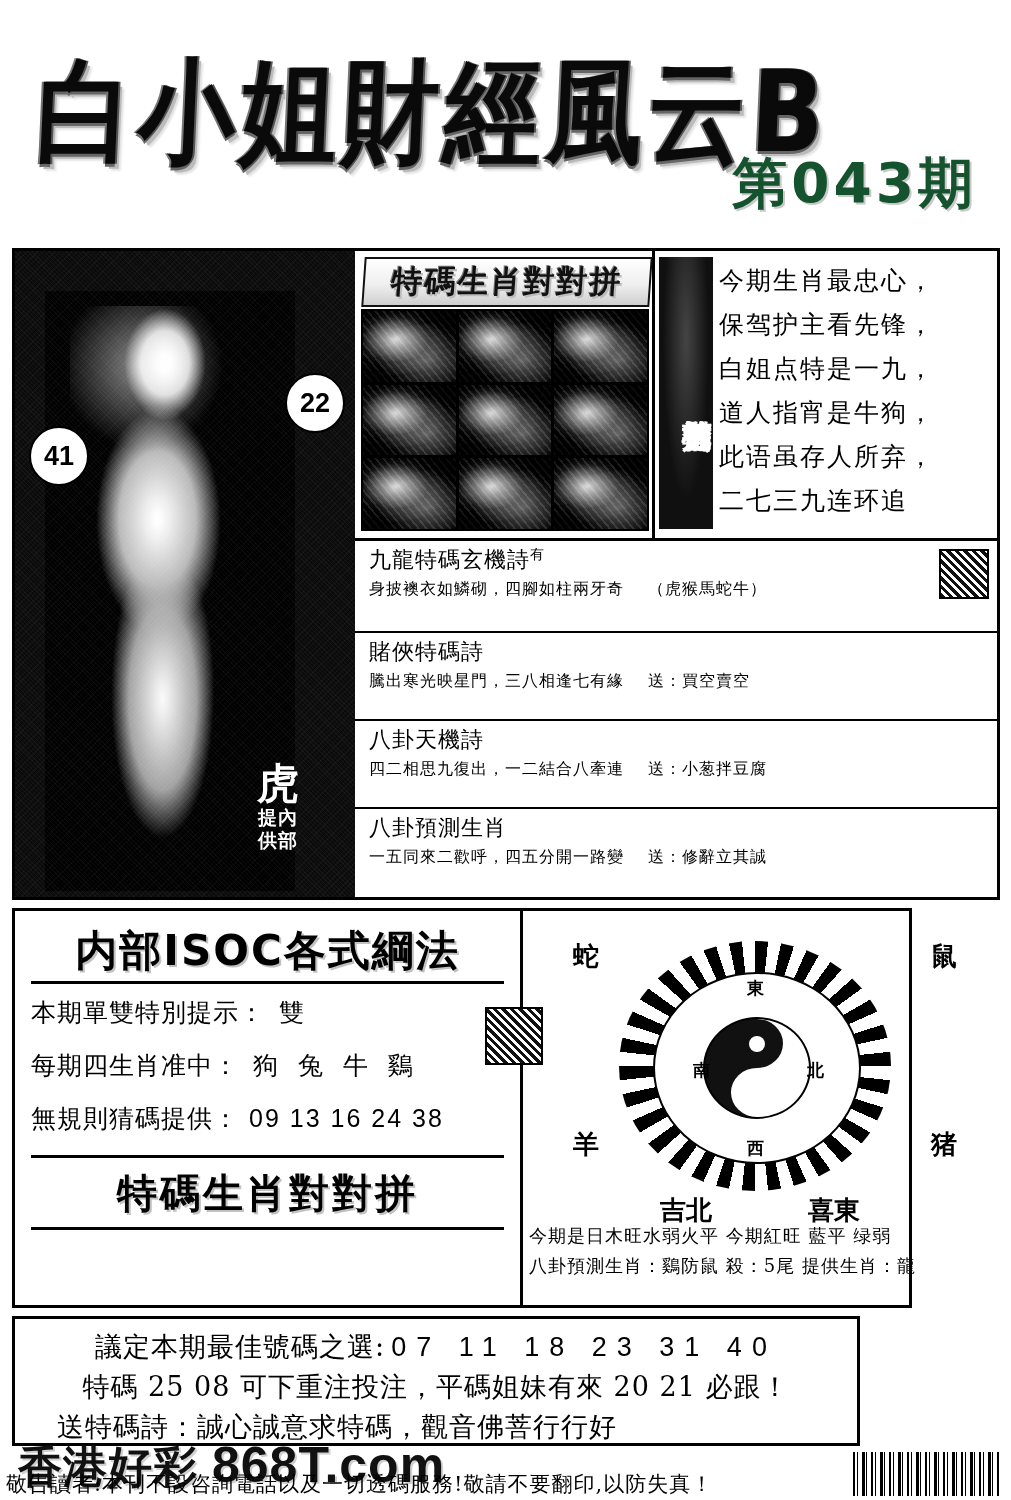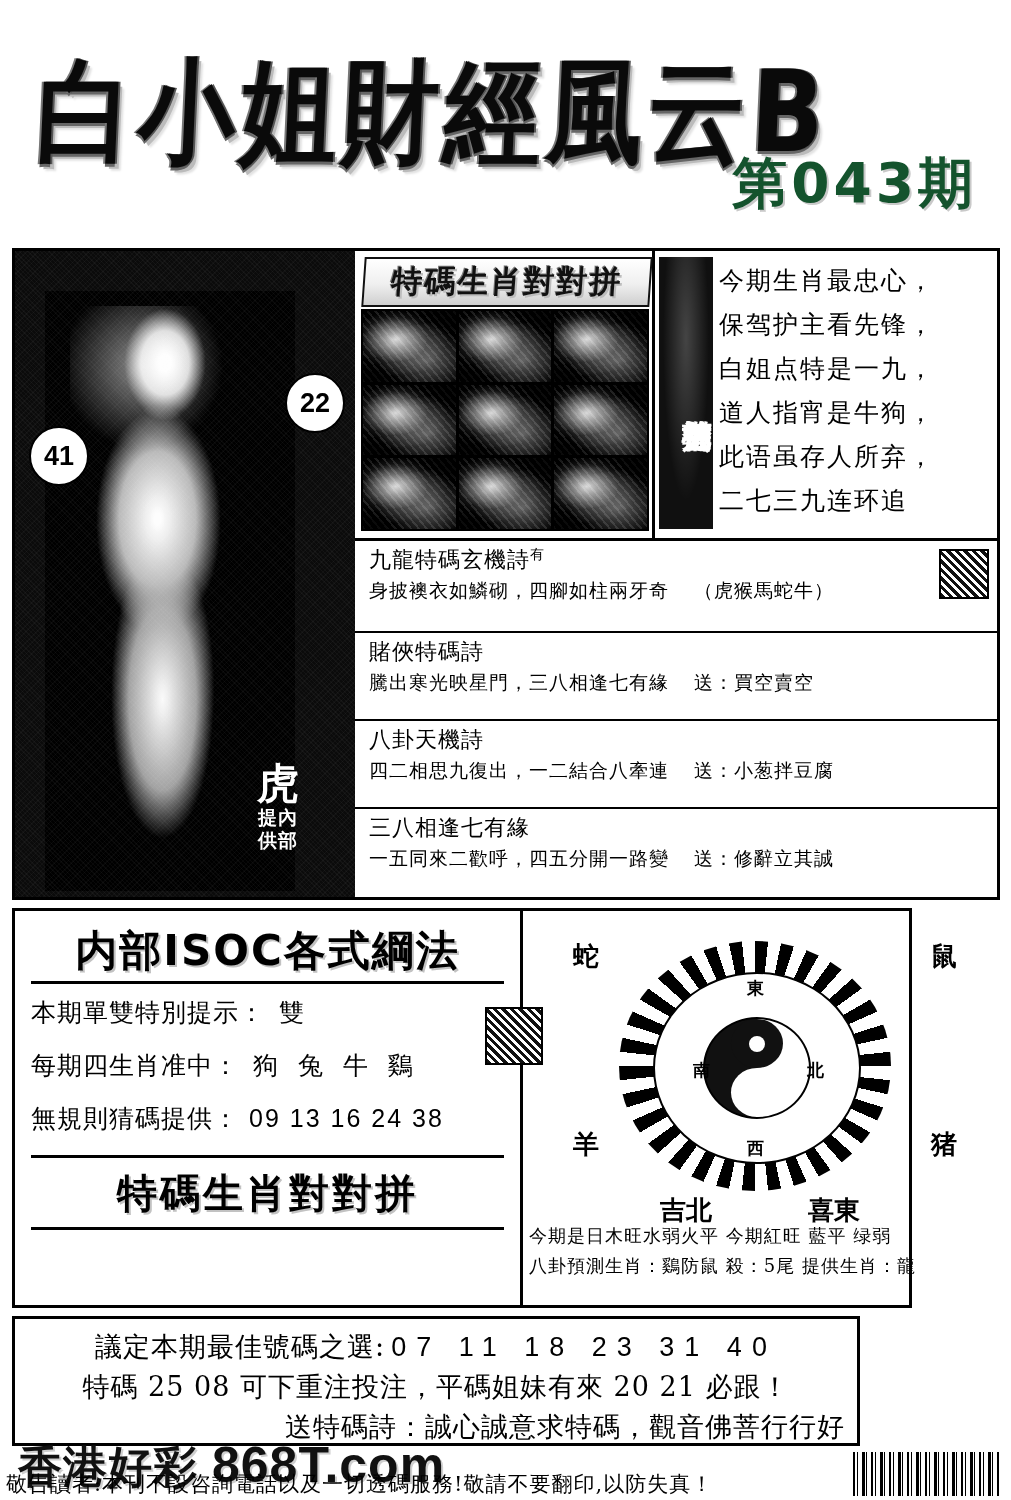--- a/index.html
+++ b/index.html
@@ -260,21 +260,21 @@
   #row-2 { top: 382px; height: 88px; }
   #row-3 { top: 470px; height: 88px; }
   #row-4 { top: 558px; height: 88px; }
   .pr-title {
     font-size: 22px;
     font-family: "DejaVu Serif", "Liberation Serif", serif;
     letter-spacing: 1px;
     line-height: 1.25;
   }
   .pr-body {
-    font-size: 19px;
+    font-size: 16px;
     font-family: "DejaVu Serif", "Liberation Serif", serif;
     letter-spacing: 1px;
     line-height: 1.35;
     margin-top: 4px;
     white-space: nowrap;
   }
   .pr-send { margin-left: 18px; }
   .pr-sup {
     font-size: 14px;
     vertical-align: super;
@@ -442,21 +442,21 @@
   }
   .bot-line {
     font-size: 27px;
     font-family: "DejaVu Serif", "Liberation Serif", serif;
     letter-spacing: 1px;
     line-height: 40px;
     white-space: nowrap;
     text-align: center;
   }
   .bot-line .nums { letter-spacing: 10px; margin-left: 6px; font-family: "Liberation Sans", sans-serif; }
-  .bot-line.l3 { text-align: right; padding-left: 30px; }
+  .bot-line.l3 { text-align: left; padding-left: 30px; }
 
   
   .footer-brand {
     position: absolute;
     left: 18px; top: 1436px;
     font-size: 44px;
     font-weight: bold;
     letter-spacing: 1px;
     color: #111;
     text-shadow: 2px 2px 0 #cfcfcf;
@@ -588,21 +588,21 @@
 
       <div class="poem-row" id="row-3">
         <div class="pr-title">八卦天機詩</div>
         <div class="pr-body">
           <span>四二相思九復出，一二結合八牽連</span>
           <span class="pr-send">送：</span><span>小葱拌豆腐</span>
         </div>
       </div>
 
       <div class="poem-row" id="row-4">
-        <div class="pr-title">三八相逢七有緣</div>
+        <div class="pr-title">八卦預測生肖</div>
         <div class="pr-body">
           <span>一五同來二歡呼，四五分開一路變</span>
           <span class="pr-send">送：</span><span>修辭立其誠</span>
         </div>
       </div>
 
     </div>
   </div>
 
   <div class="mid-box">

